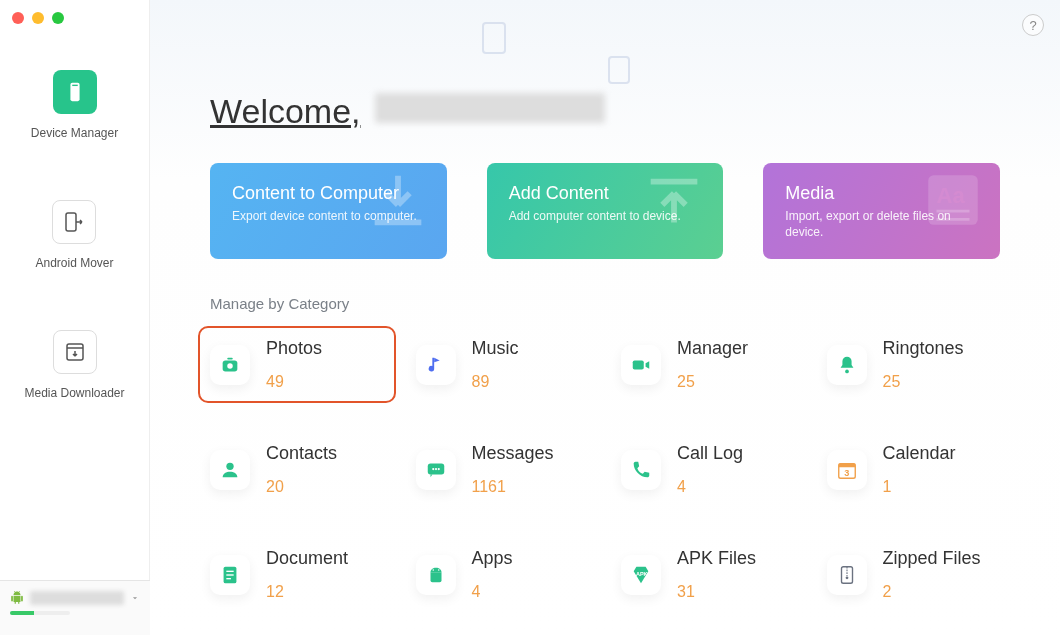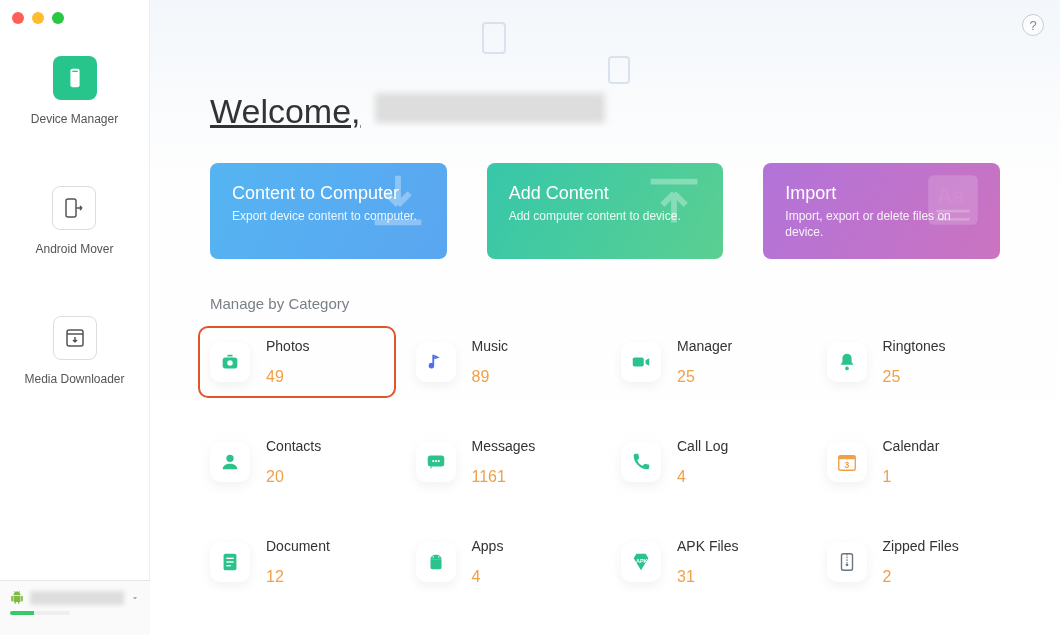--- a/index.html
+++ b/index.html
@@ -32,21 +32,21 @@
   position: absolute;
   left: 0;
   top: 0;
   width: 150px;
   height: 581px;
   background: #fff;
   border-right: 1px solid #eee;
   display: flex;
   flex-direction: column;
   align-items: center;
-  padding-top: 56px;
+  padding-top: 70px;
 }
 .side-item {
   display: flex;
   flex-direction: column;
   align-items: center;
   margin-bottom: 60px;
   cursor: pointer;
 }
 .side-icon {
   width: 44px;
@@ -226,21 +226,21 @@
   width: 40px;
   height: 40px;
   border-radius: 10px;
   background: #fff;
   box-shadow: 0 4px 12px rgba(0,0,0,.06);
   display: flex;
   align-items: center;
   justify-content: center;
 }
 .cat-text { display: flex; flex-direction: column; }
-.cat-label { font-size: 14px; color: #333; }
+.cat-label { font-size: 18px; color: #333; }
 .cat-count { font-size: 16px; color: #f1a04a; margin-top: 14px; }
 
 svg { display: block; }
 </style>
 </head>
 <body>
 
 <div class="window-controls">
   <div class="wc wc-red"></div>
   <div class="wc wc-yellow"></div>
@@ -333,21 +333,21 @@
     </div>
     <div class="card card-purple">
       <div class="card-deco">
         <svg width="66" height="66" viewBox="0 0 24 24" fill="none">
             <rect x="3" y="3" width="18" height="18" rx="2" fill="rgba(255,255,255,.35)"></rect>
             <text x="6" y="13" font-size="8" fill="#e9a9dd" font-weight="600">Aa</text>
             <line x1="6" y1="16" x2="18" y2="16" stroke="rgba(255,255,255,.6)"></line>
             <line x1="6" y1="19" x2="18" y2="19" stroke="rgba(255,255,255,.6)"></line>
           </svg>
       </div>
-      <div class="card-title">Import</div>
+      <div class="card-title">Media</div>
       <div class="card-sub">Import, export or delete files on device.</div>
     </div>
   </div>
 
   <div class="section-title">Manage by Category</div>
 
   <div class="categories" id="categories">
       <div class="cat highlighted">
     <div class="cat-icon">
           <svg width="22" height="22" viewBox="0 0 24 24">

